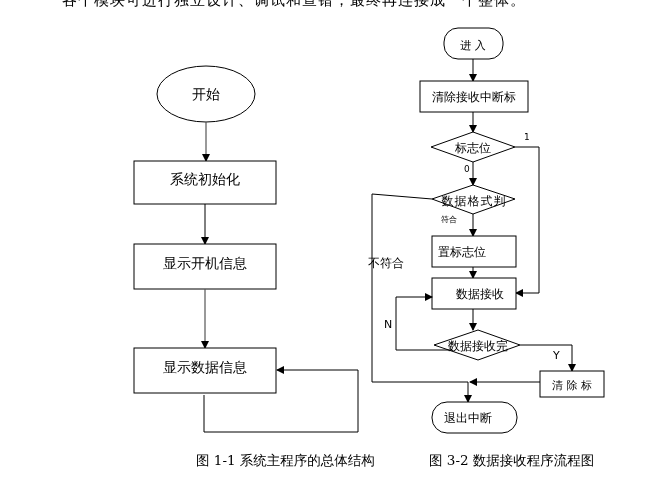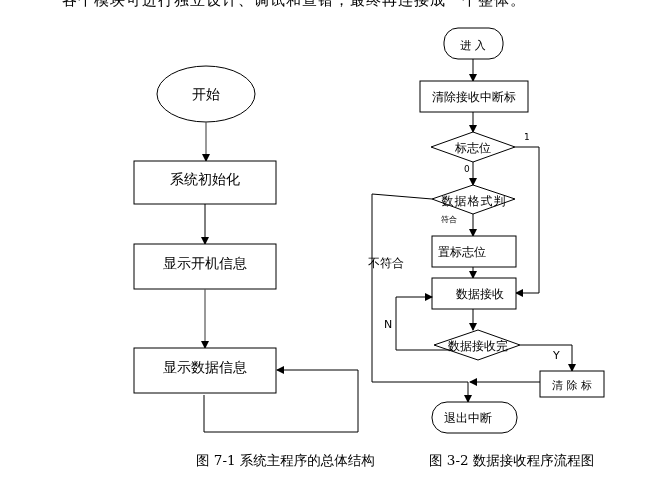--- a/index.html
+++ b/index.html
@@ -97,14 +97,14 @@
     <rect x="540" y="371" width="64" height="26" fill="#fff" stroke="#000" stroke-width="1"></rect>
     <text class="lbl" x="572" y="389" font-size="11" text-anchor="middle">清 除 标</text>
 
     <line x1="540" y1="382" x2="470" y2="382" stroke="#000" stroke-width="1" marker-end="url(#arr)"></line>
 
     <rect x="432" y="402" width="85" height="31" rx="15" ry="15" fill="#fff" stroke="#000" stroke-width="1"></rect>
     <text class="lbl" x="468" y="422" font-size="12" text-anchor="middle">退出中断</text>
   </g>
 </svg>
 
-<div class="caption" style="left:196px;">图 7-1   系统主程序的总体结构</div>
+<div class="caption" style="left:196px;">图 1-1   系统主程序的总体结构</div>
 <div class="caption" style="left:429px;">图 3-2  数据接收程序流程图</div>
 
 </body></html>

